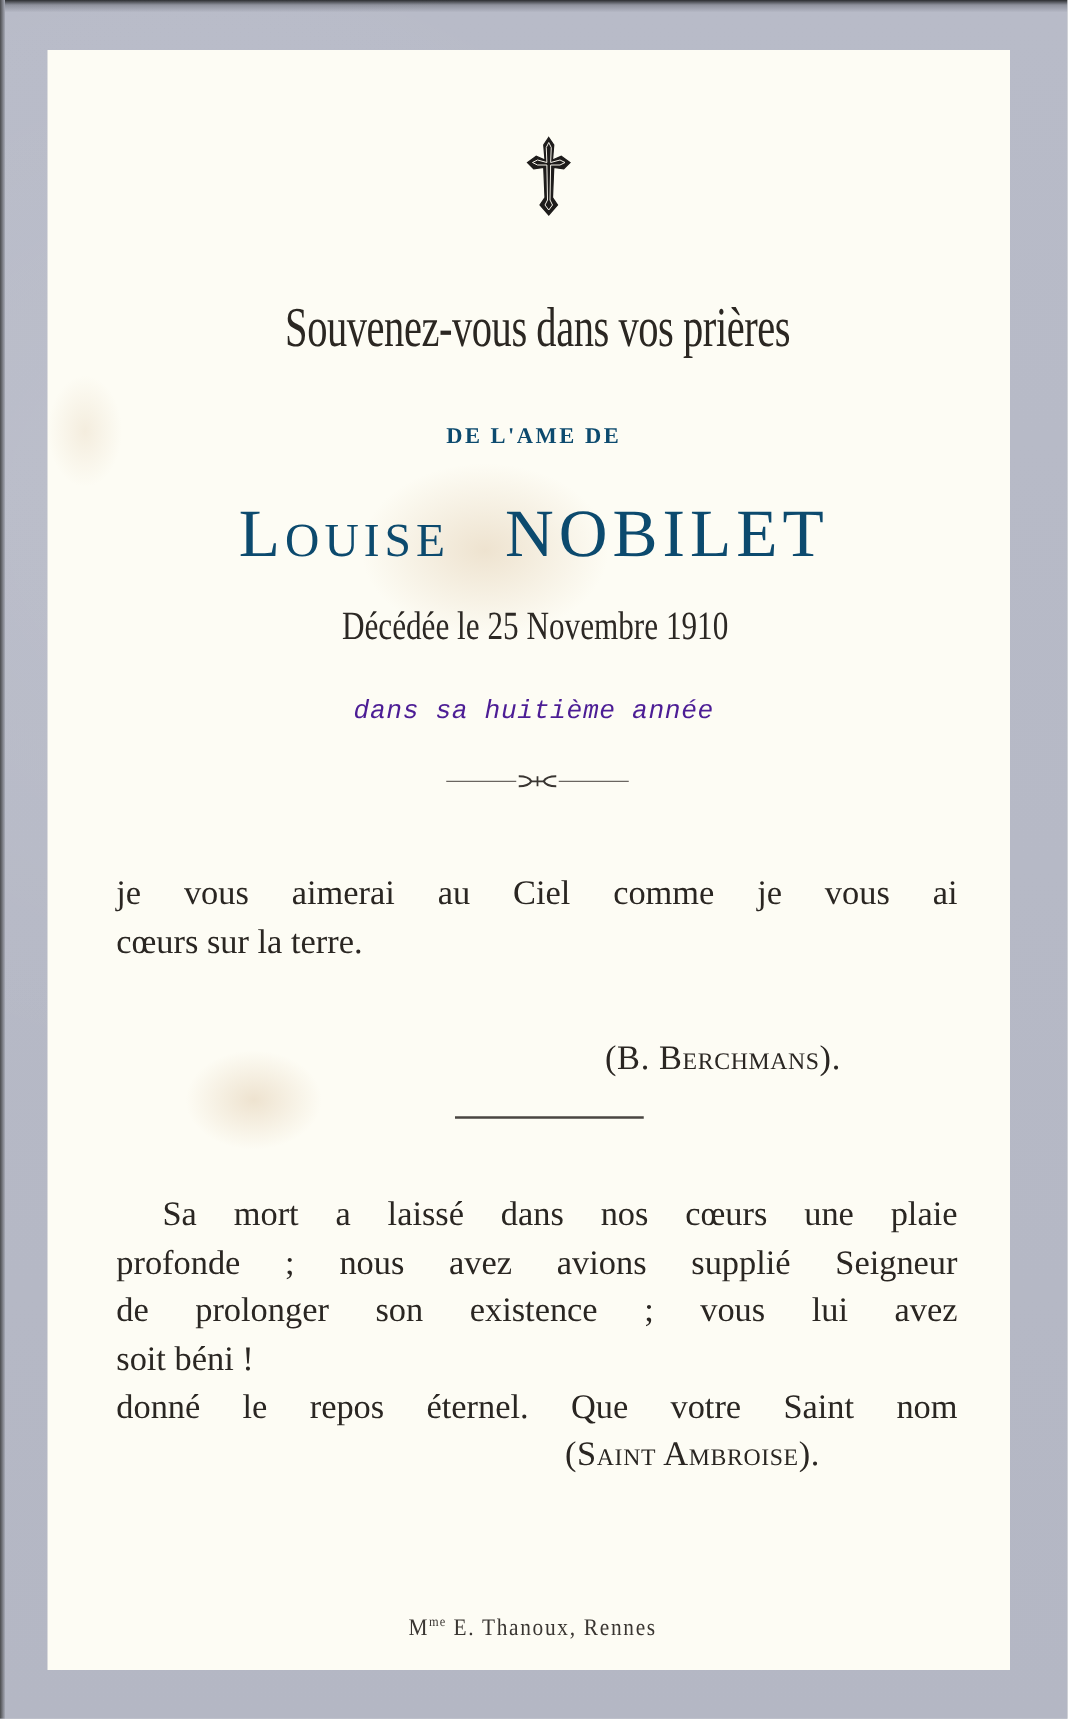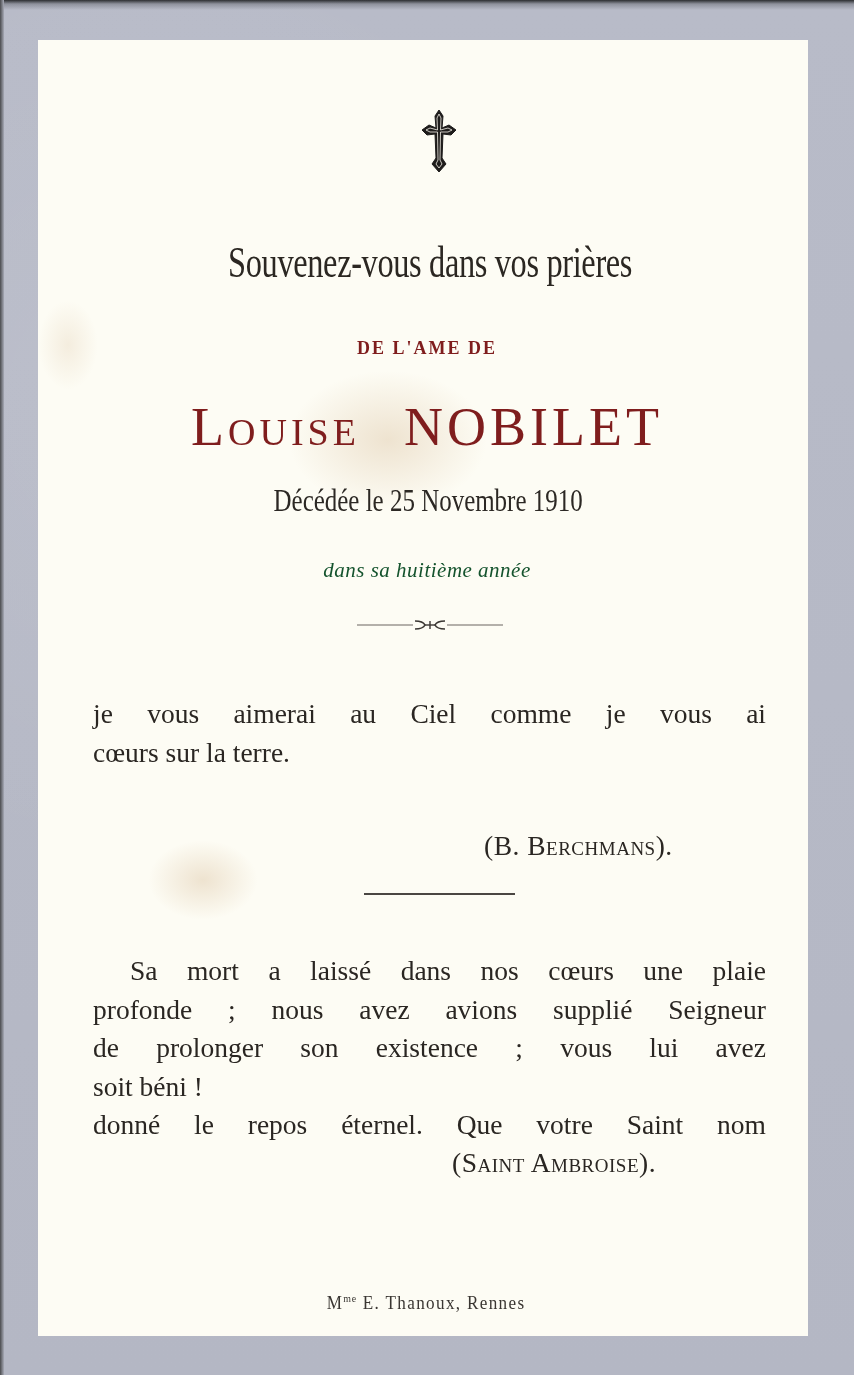--- a/index.html
+++ b/index.html
@@ -33,33 +33,33 @@
 
     .cross { position: absolute; left: 419px; top: 108px; width: 40px; height: 66px; }
 
     .title {
       top: 236px; font-size: 45px; letter-spacing: -0.5px;
       transform: scaleX(0.72); transform-origin: 438px 0;
       font-family: "Liberation Serif", serif; color: #2b2722;
     }
     .subtitle {
       top: 338px; font-size: 18px; font-weight: bold; letter-spacing: 2px;
-      color: #7f1d1d;
+      color: #0c4a6e;
     }
     .name {
-      top: 396px; font-size: 54px; letter-spacing: 4px; color: #7f1d1d;
+      top: 396px; font-size: 54px; letter-spacing: 4px; color: #0c4a6e;
       font-variant: small-caps; font-family: "Liberation Serif", serif;
     }
     .name .sp { display: inline-block; width: 44px; }
     .deceased {
       top: 482px; font-size: 32px; color: #2c2824;
       transform: scaleX(0.78); transform-origin: 432px 0;
     }
     .age {
-      top: 558px; font-size: 21px; font-style: italic; color: #14532d; letter-spacing: 0.5px;
+      top: 558px; font-size: 21px; font-style: italic; color: #4c1d95; letter-spacing: 0.5px; font-family: Liberation Mono, monospace;
     }
     .ornament { position: absolute; left: 355px; top: 618px; width: 150px; height: 14px; }
 
     .para {
       position: absolute; left: 93px; width: 673px;
       font-size: 27.5px; line-height: 38.5px; color: #2a2622;
       text-align: justify; font-family: "Liberation Serif", serif;
     }
     .para .line { display: block; text-align: justify; text-align-last: justify; white-space: nowrap; }
     .para .line.last { text-align-last: left; }

